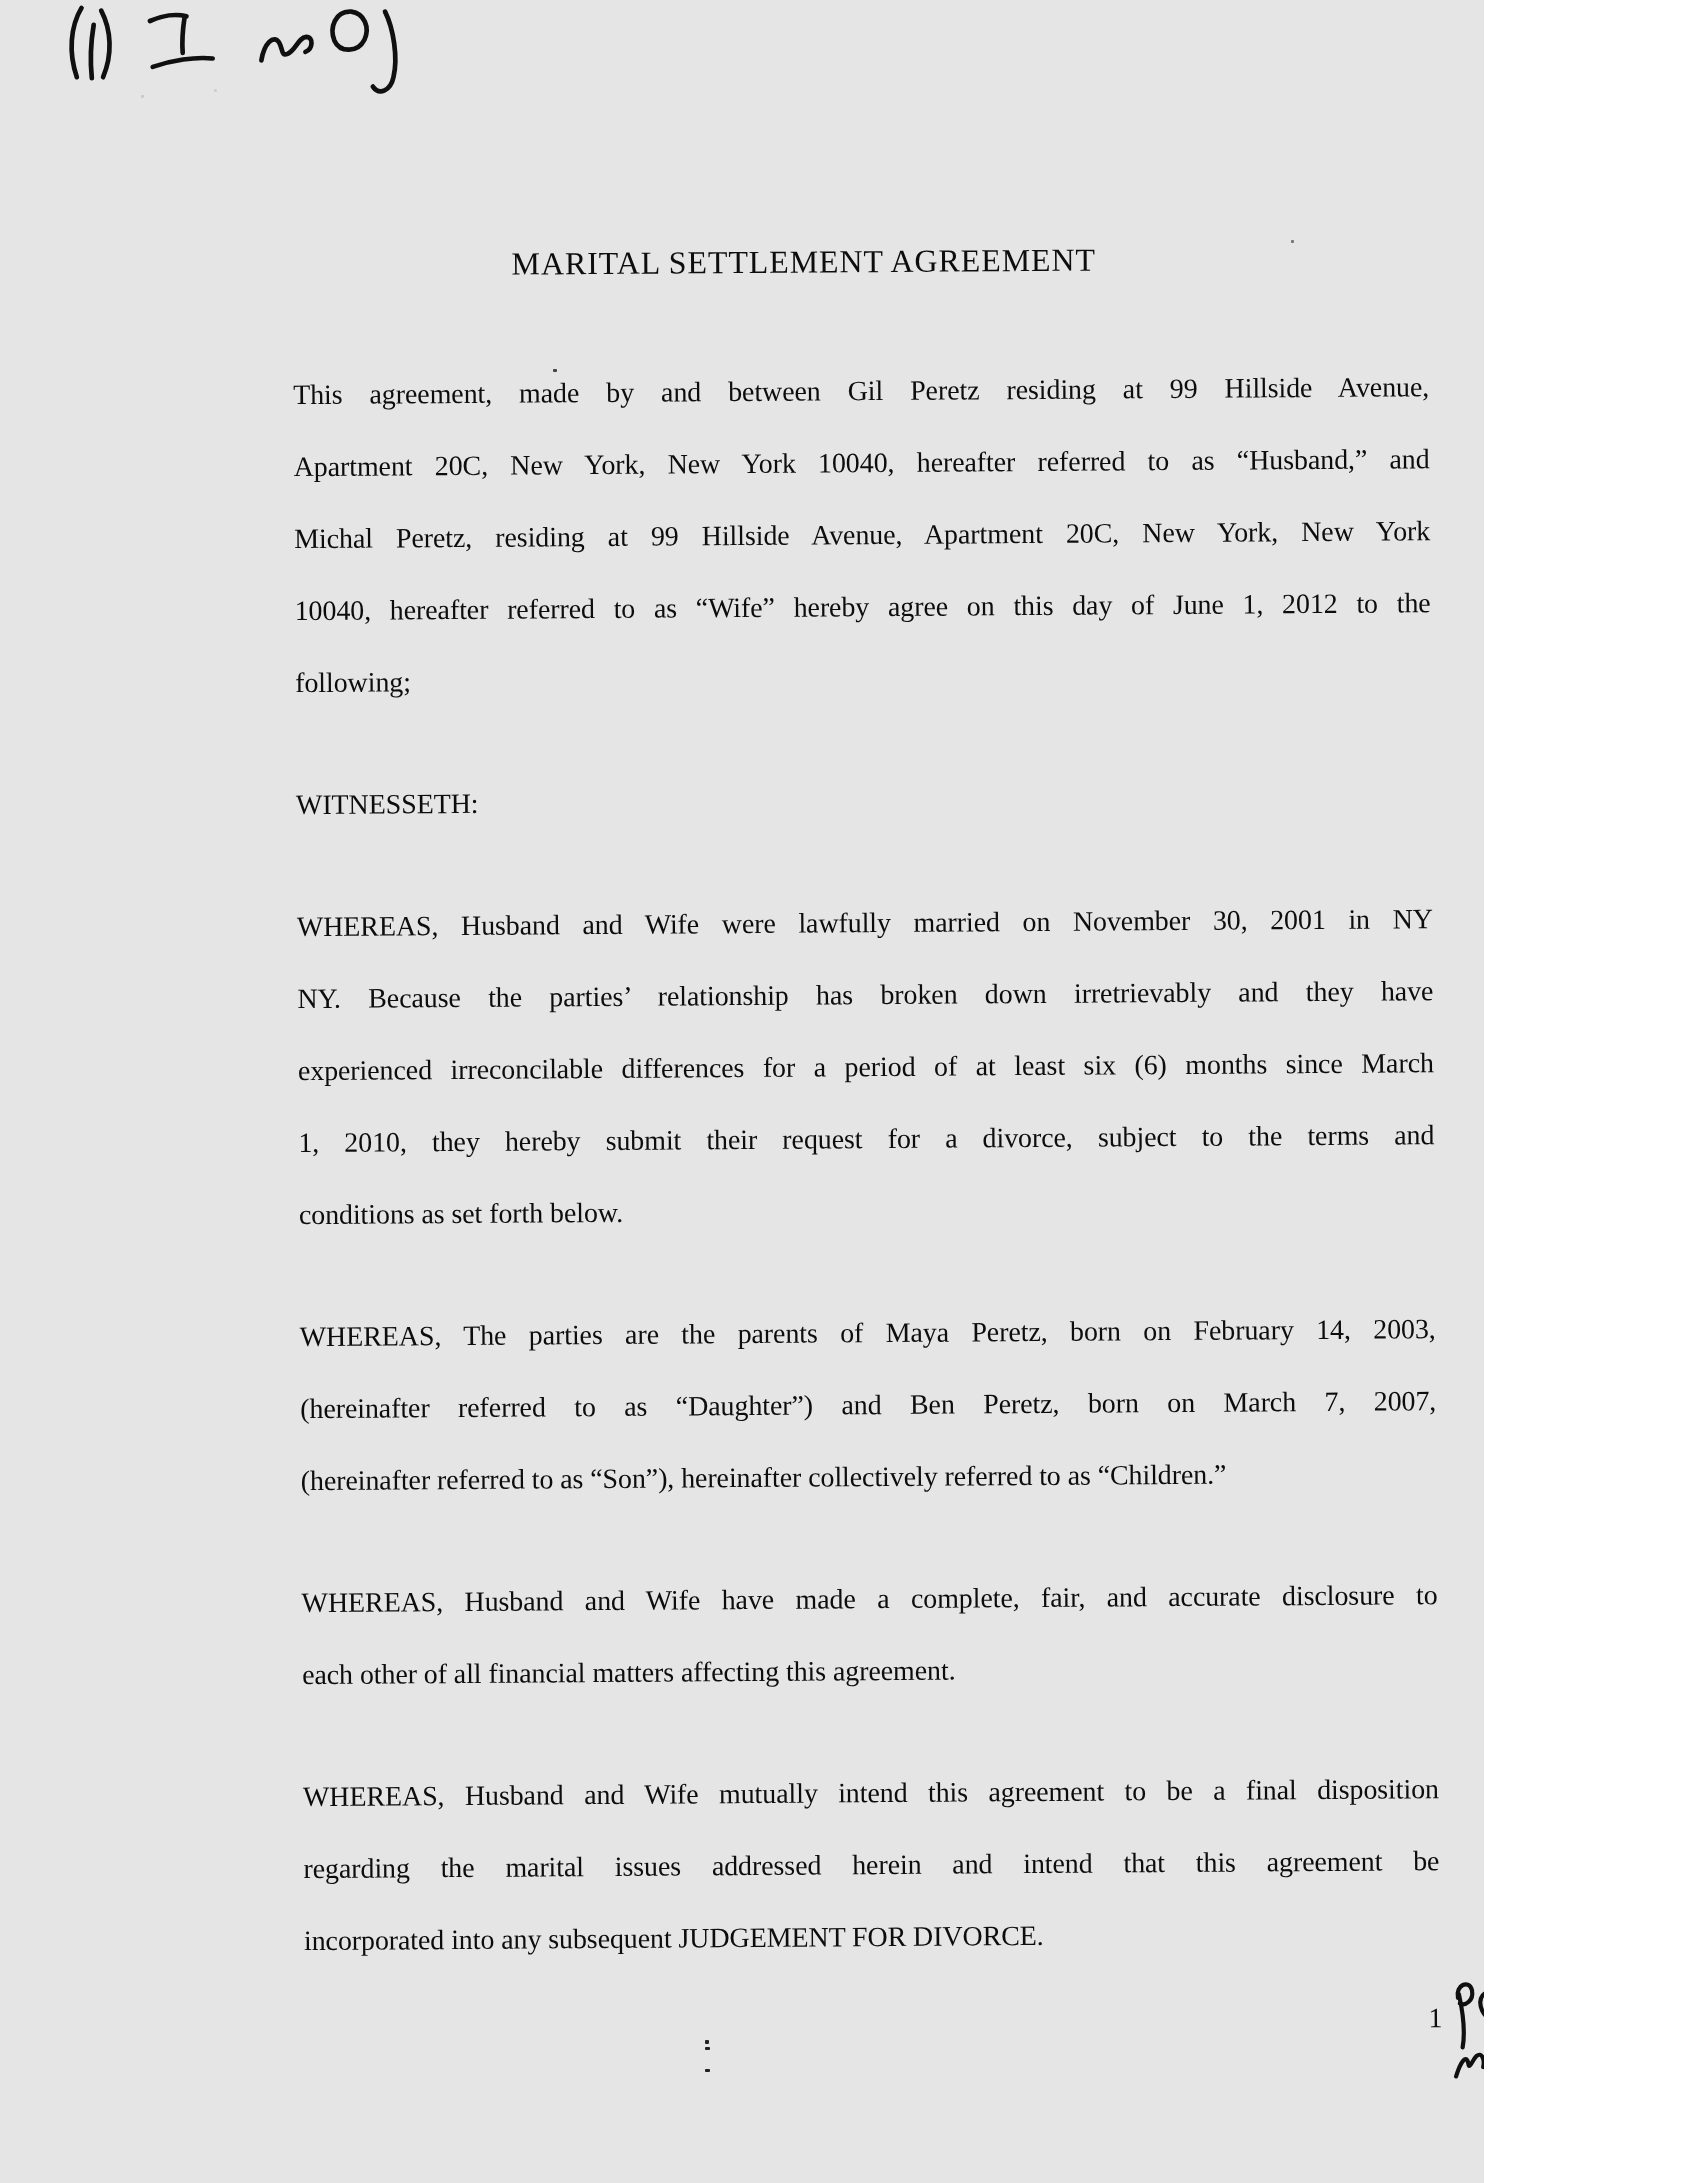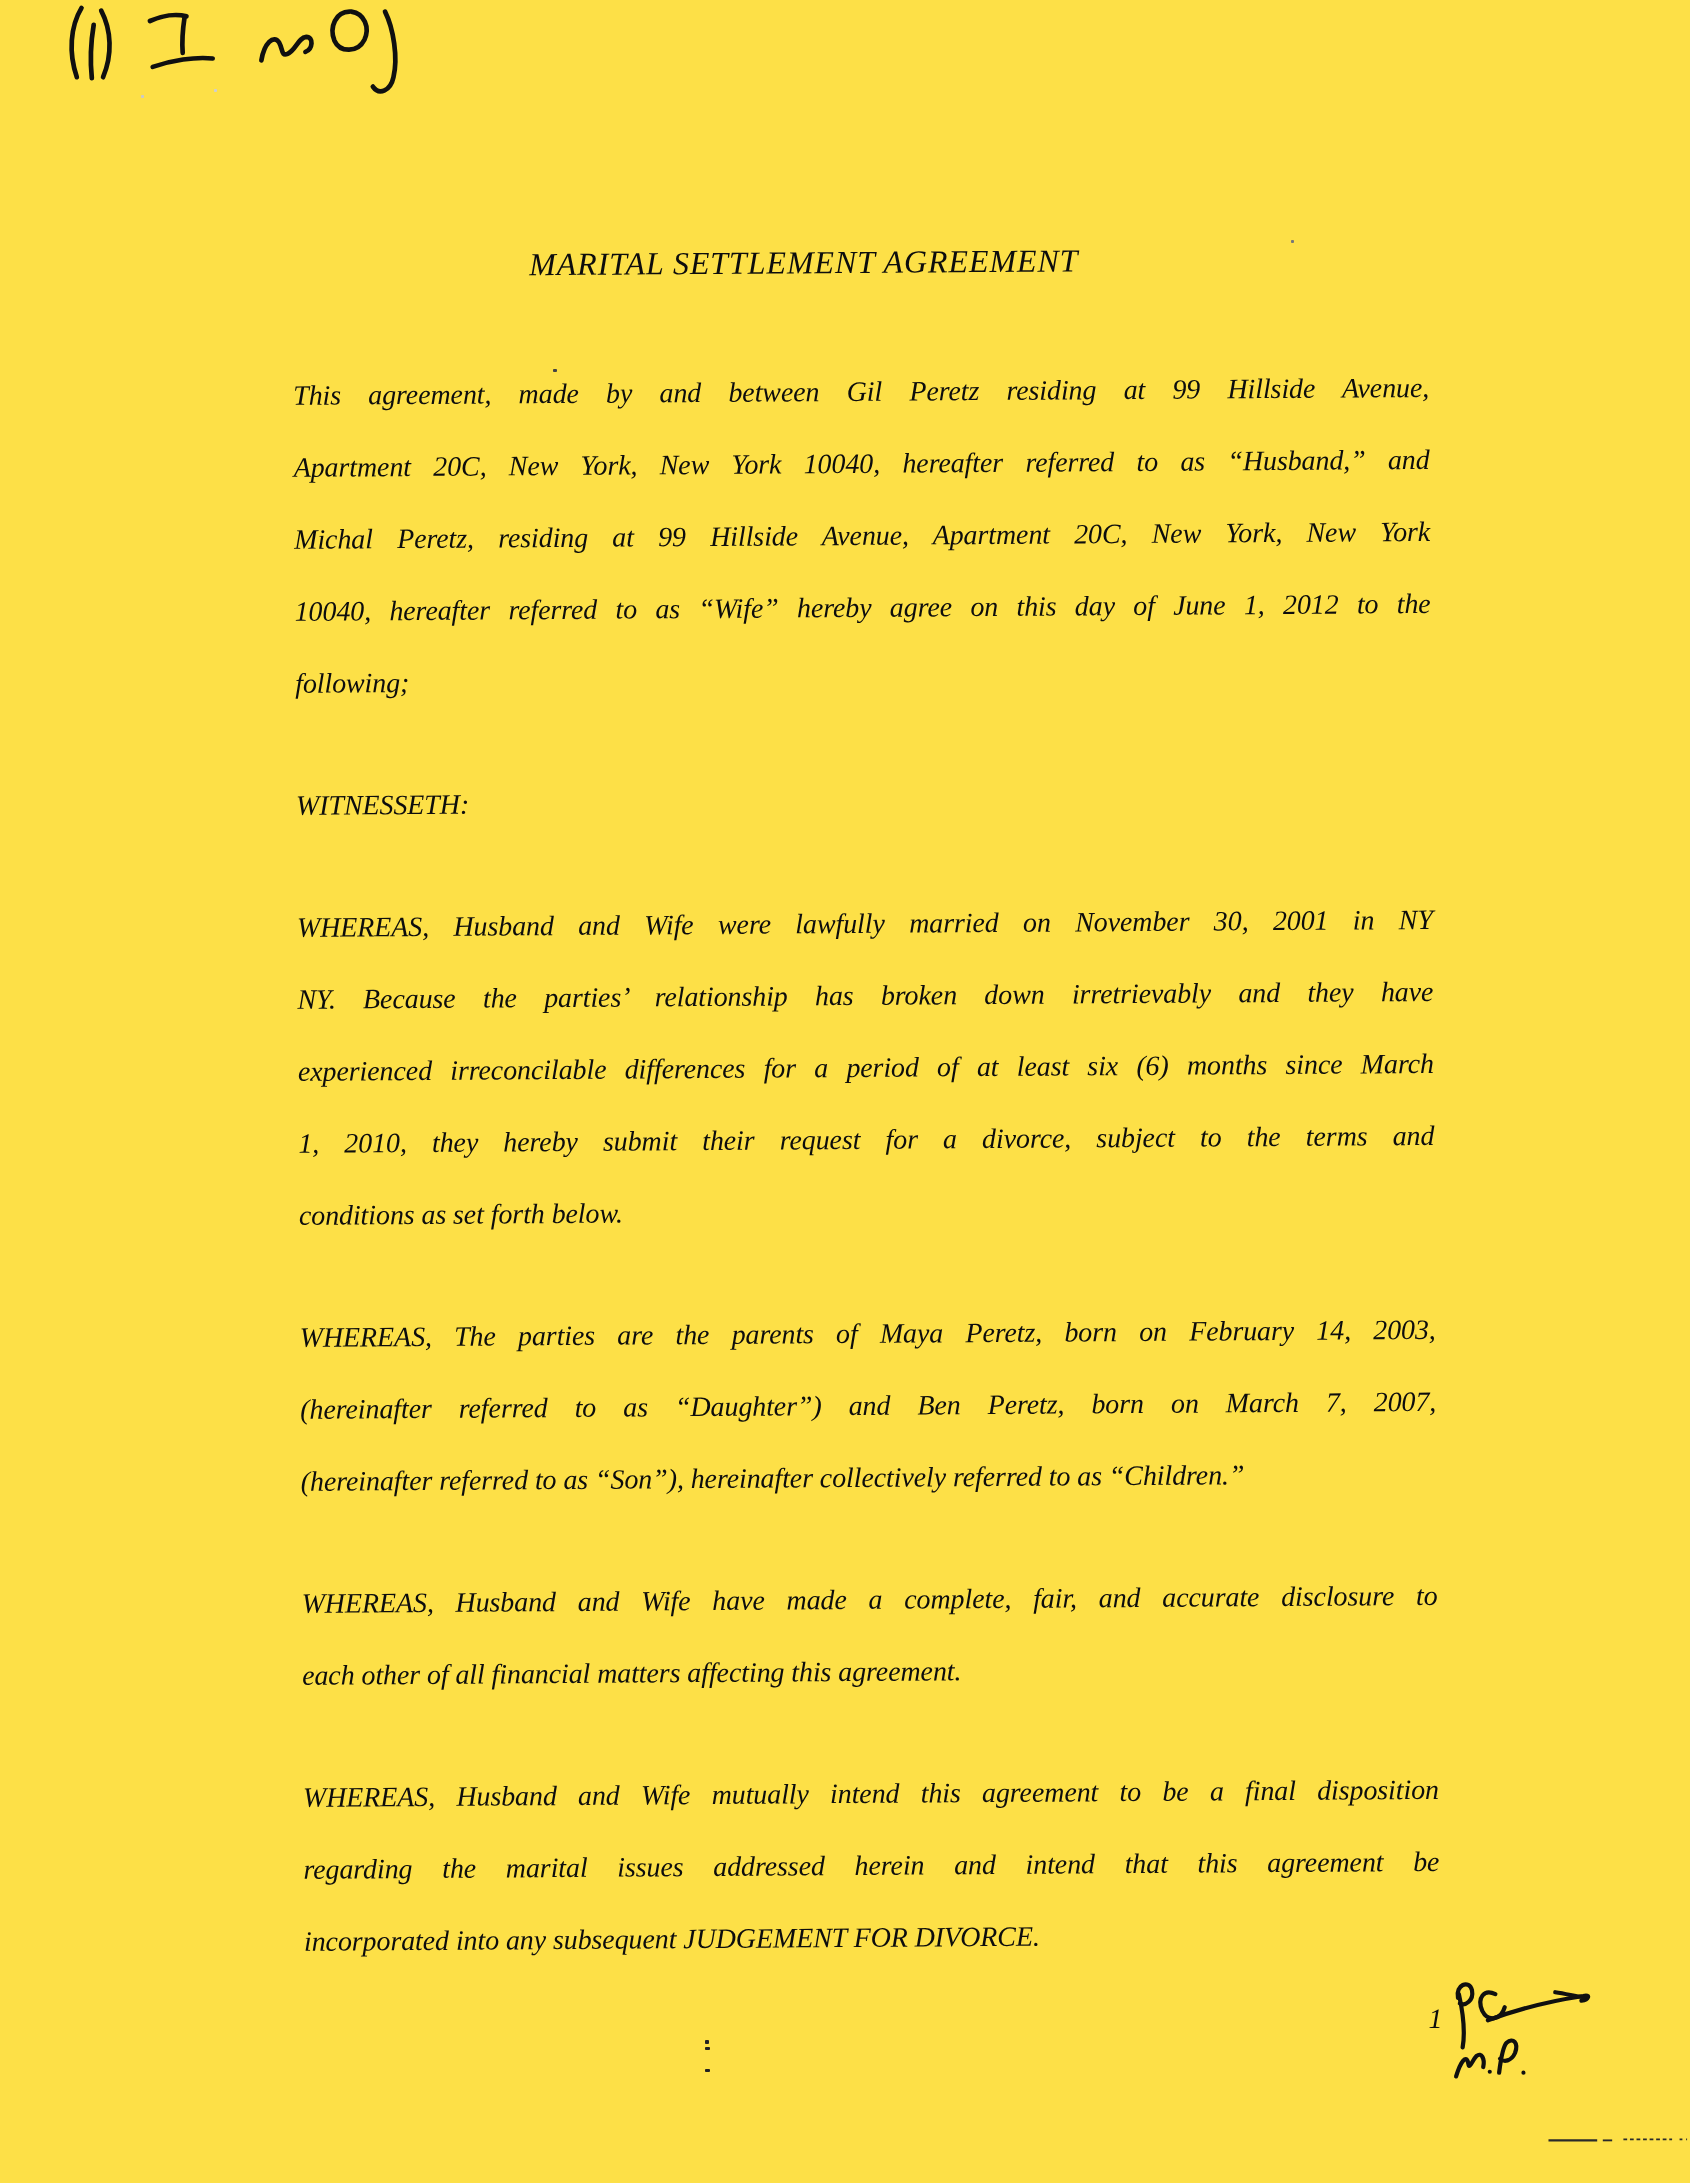--- a/index.html
+++ b/index.html
@@ -2,27 +2,26 @@
 <html style="font-size:15px"><head>
 <meta charset="utf-8">
 <style>
   html, body {
     margin: 0;
     padding: 0;
     background: #ffffff;
   }
   .page {
     position: relative;
-    width: 1690px;
+    width: 1484px;
     height: 2183px;
-    background: #fde047;
+    background: #e5e5e5;
     overflow: hidden;
     font-family: "Liberation Serif", "DejaVu Serif", serif;
     color: #0d0d0d;
-    font-style: italic;
   }
   
   .typeset {
     position: absolute;
     inset: 0;
     transform: rotate(-0.4deg);
     transform-origin: 50% 50%;
   }
   .title {
     position: absolute;

